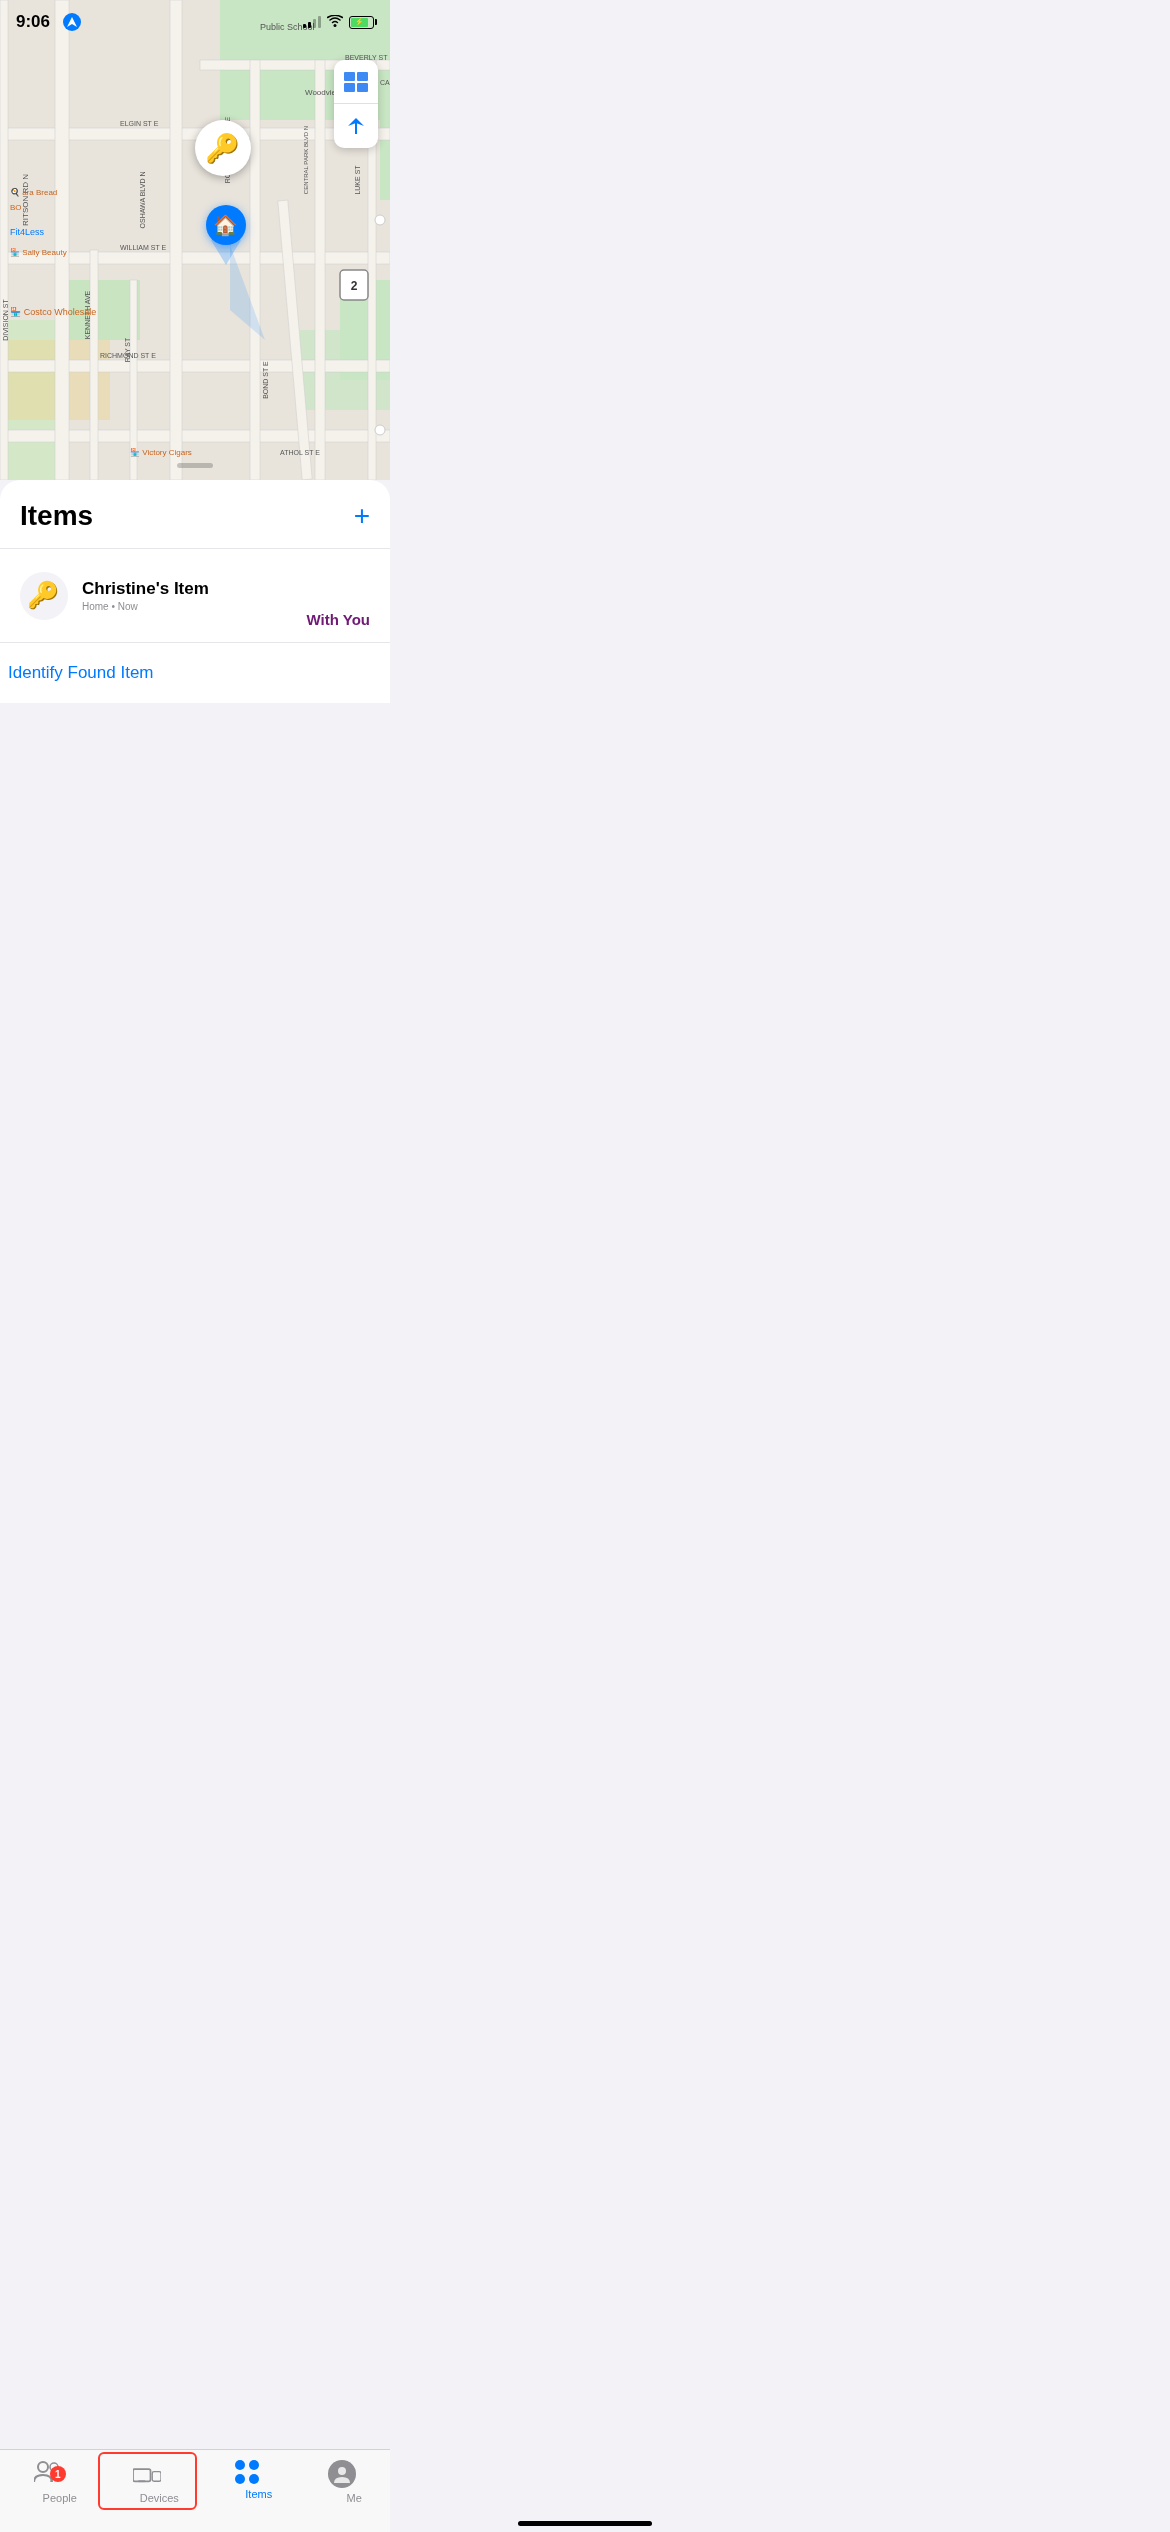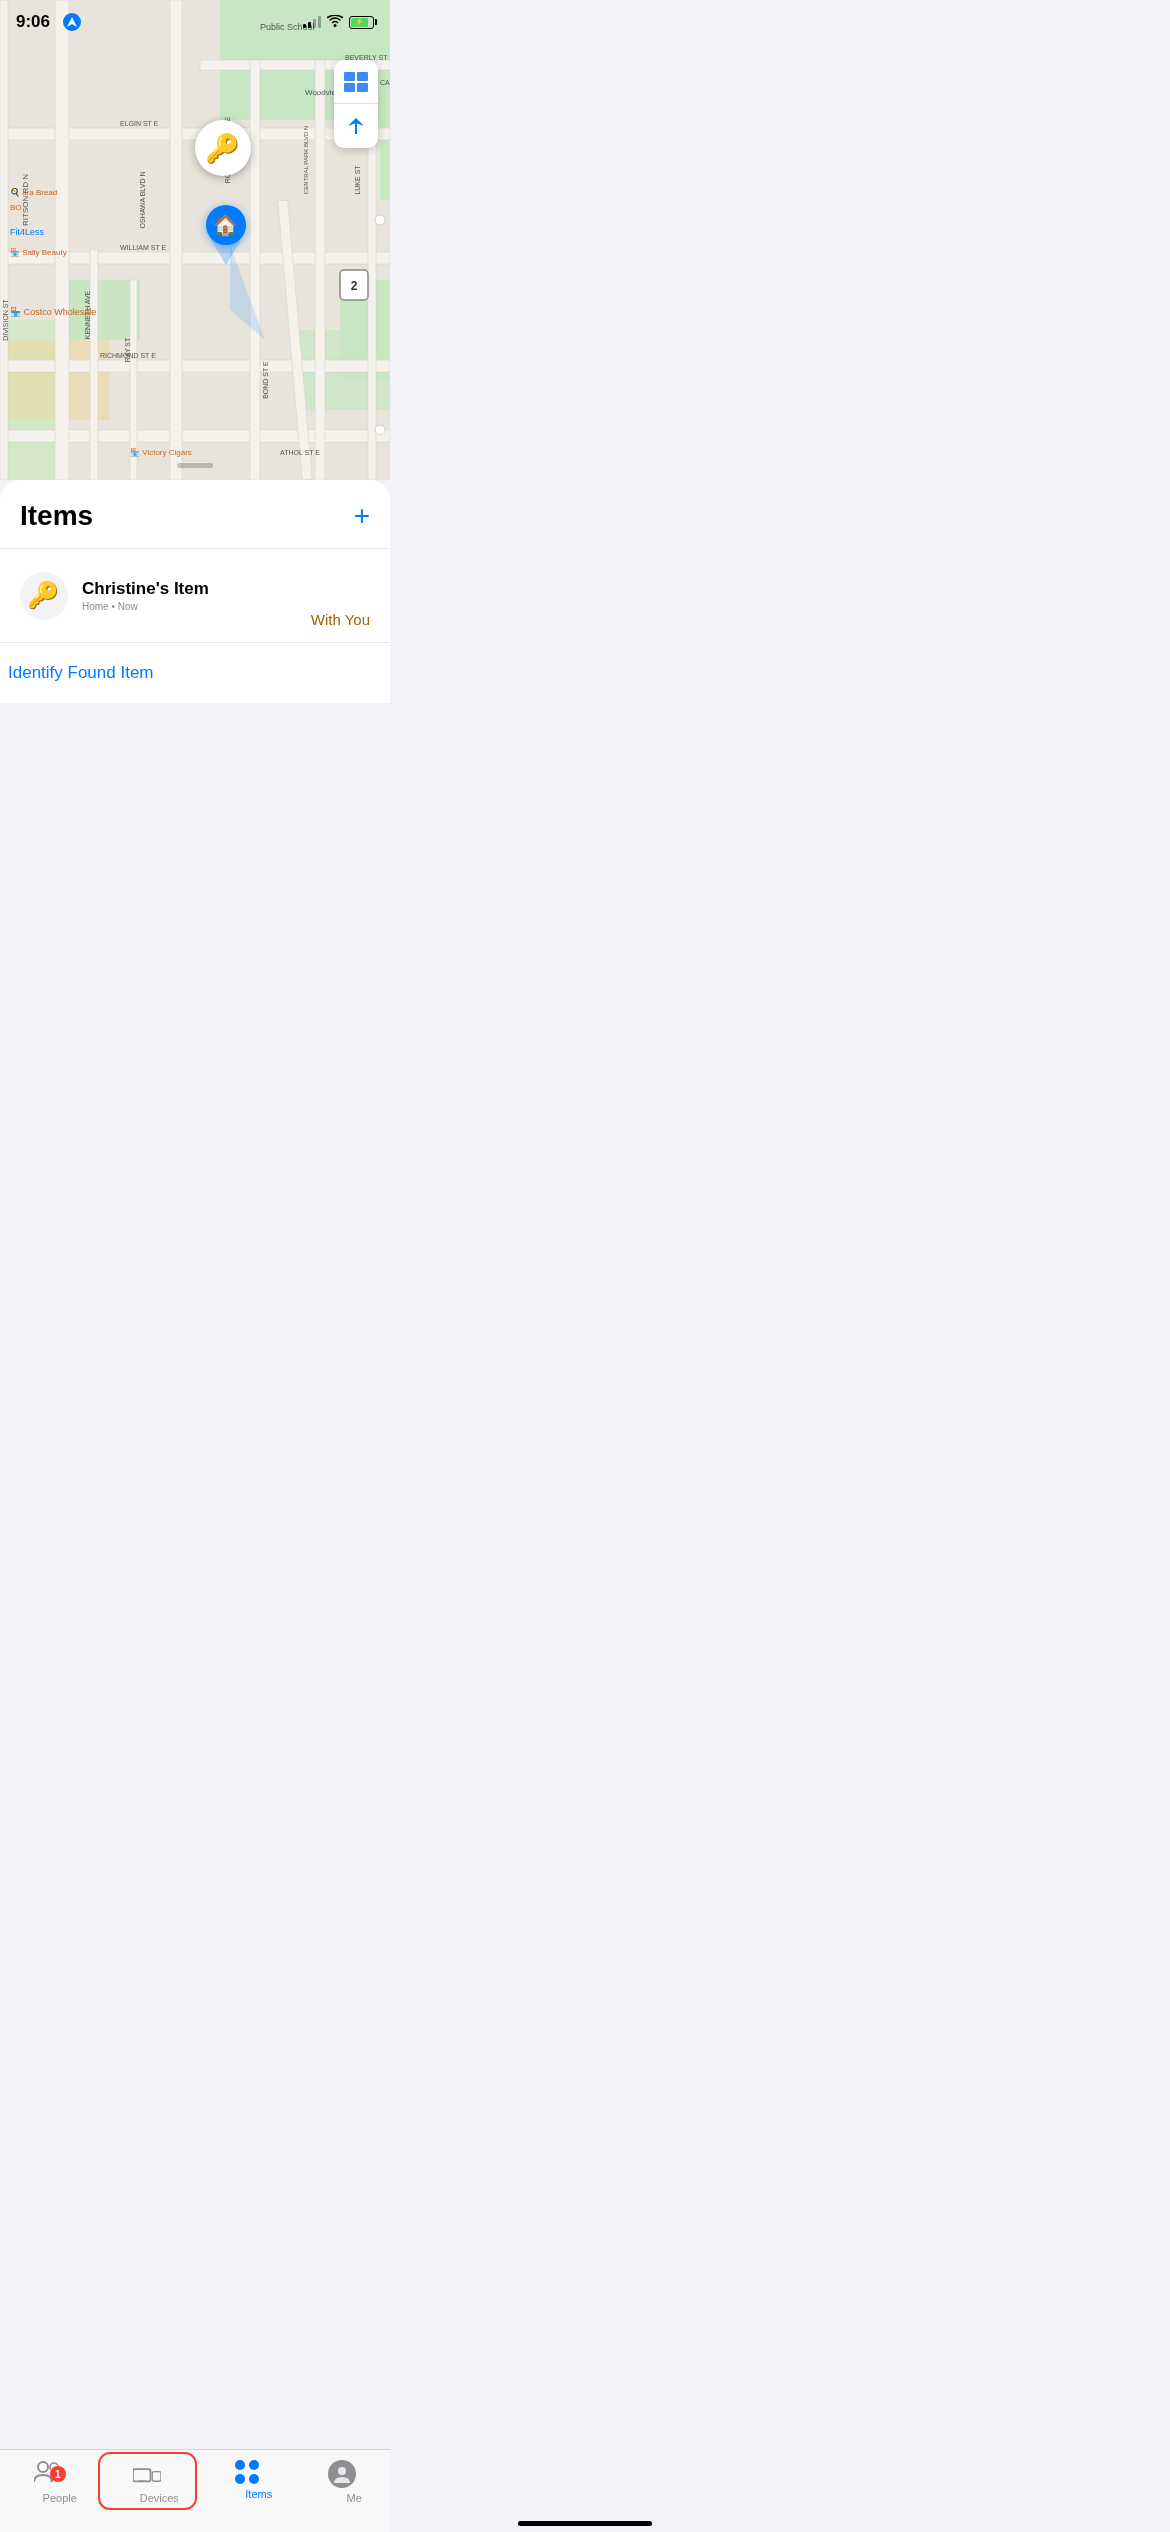--- a/index.html
+++ b/index.html
@@ -300,22 +300,22 @@
     }
 
     .item-location {
       font-size: 10px;
       color: #8e8e93;
       margin-top: 2px;
     }
 
     .item-status {
       font-size: 15px;
-      color: #a16207;
-      font-weight: 400;
+      color: #701a75;
+      font-weight: 700;
       margin-top: 48px;
     }
 
     
     .identify-section {
       padding: 20px 8px;
       background: white;
     }
 
     .identify-link {
@@ -352,21 +352,21 @@
       align-items: center;
       padding: 10px 0 4px 0;
       gap: 4px;
       cursor: pointer;
       position: relative;
     }
 
     .tab-item.highlighted {
       border: 2px solid #ff3b30;
       margin: 2px;
-      border-radius: 12px;
+      border-radius: 6px;
     }
 
     .tab-label {
       font-size: 11px;
       color: #8e8e93;
       padding-left: 24px;
     }
 
     .tab-label.active {
       color: #007aff;

